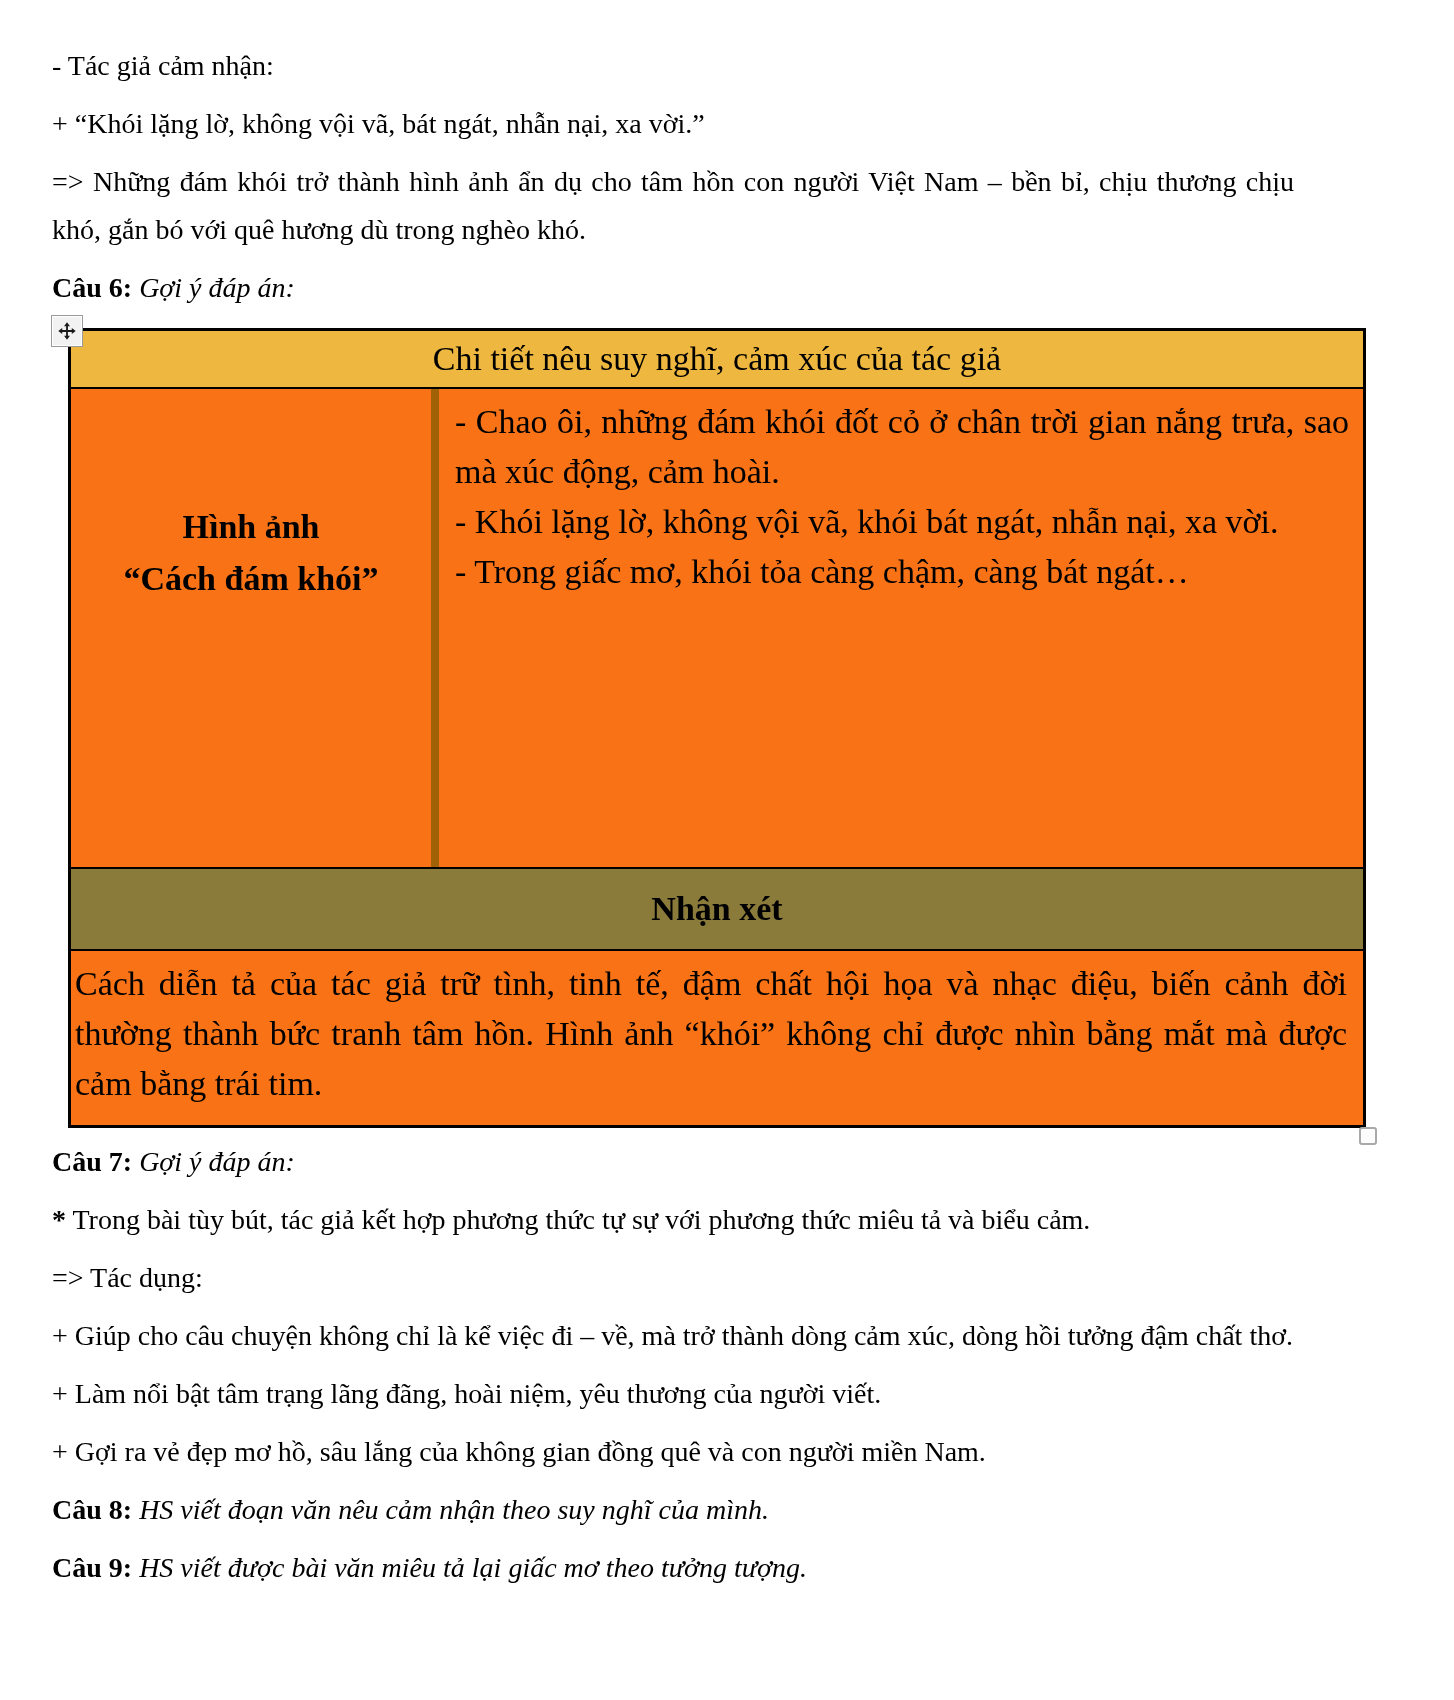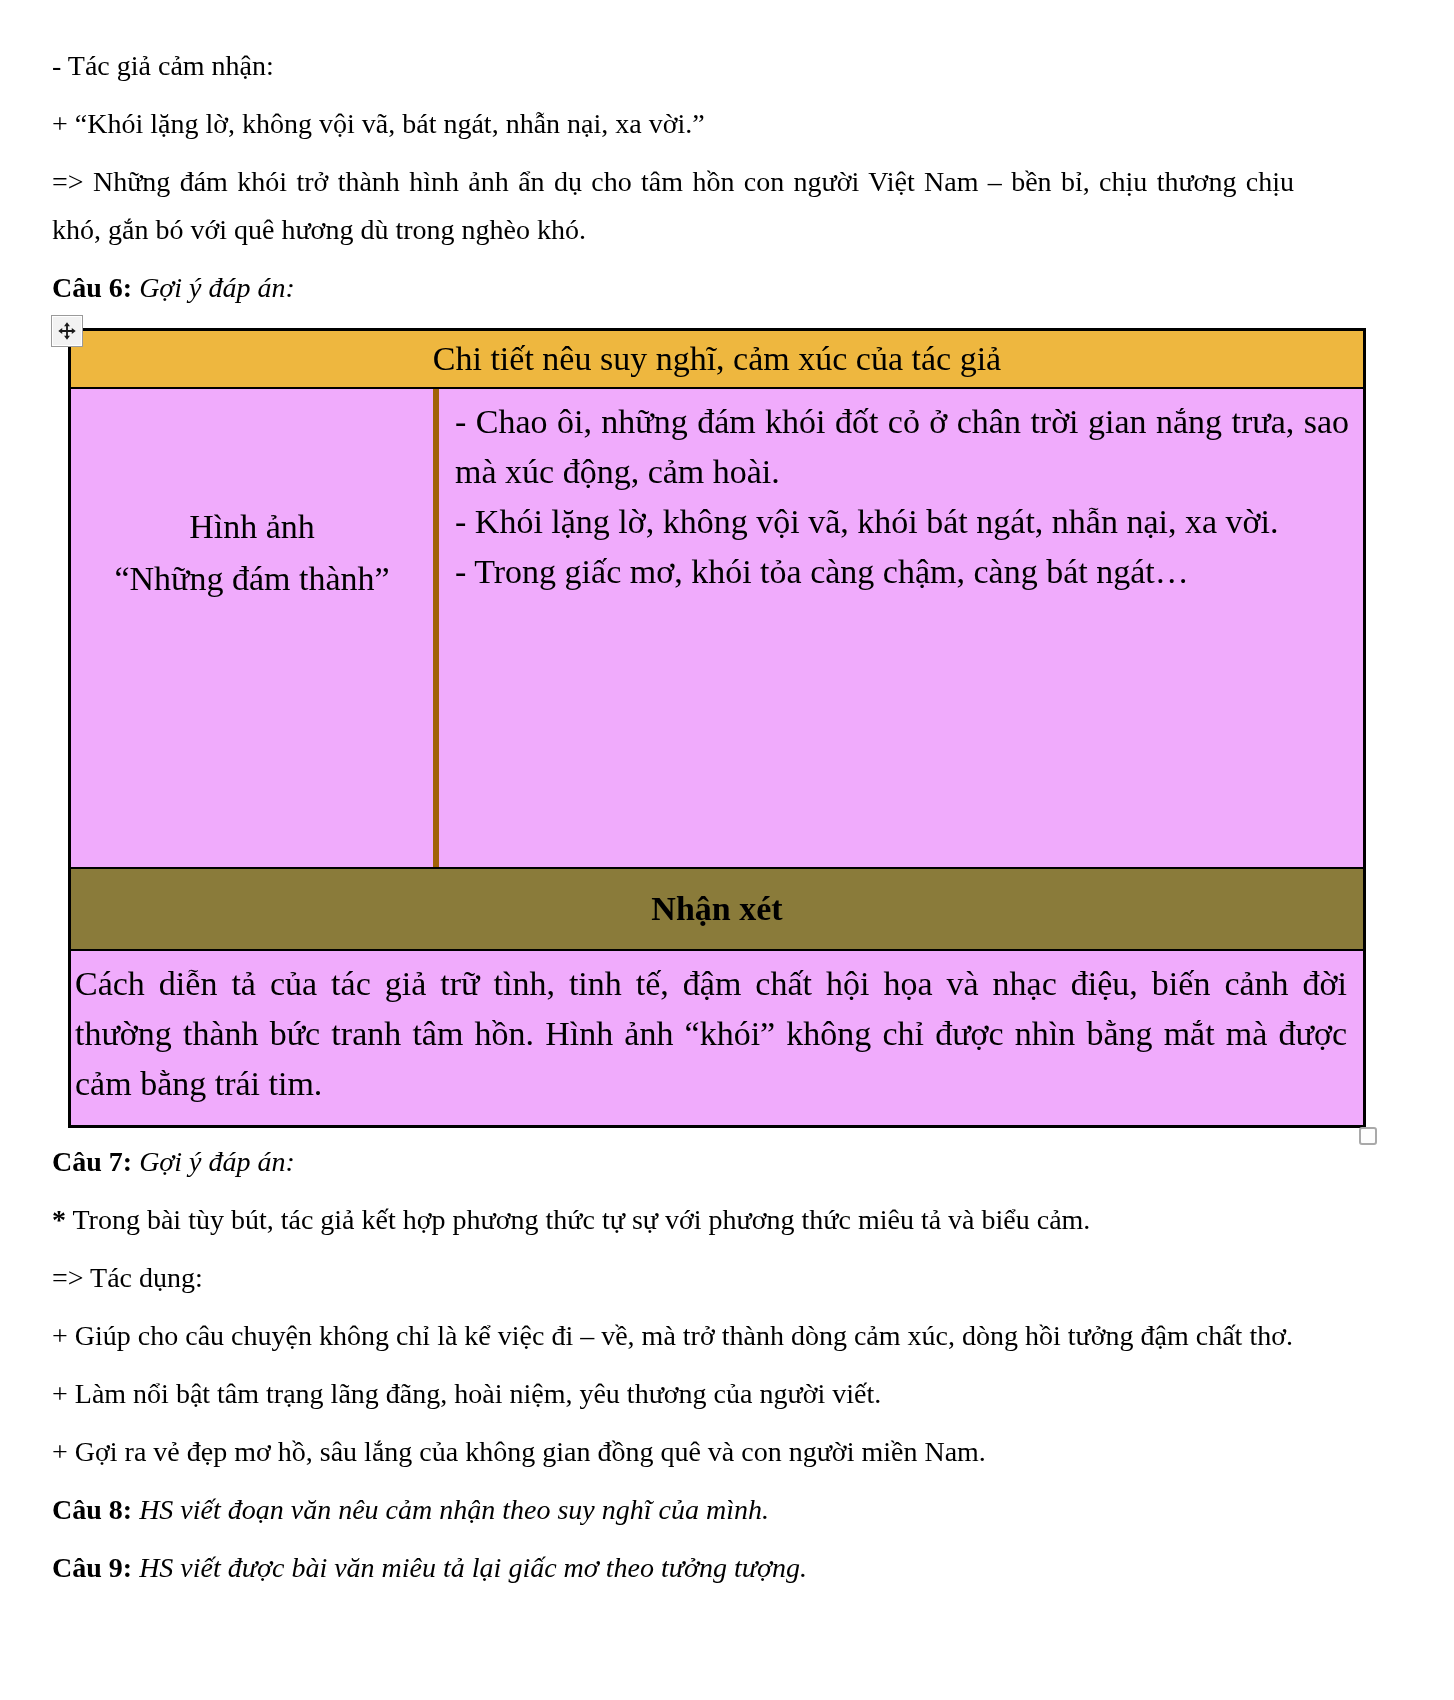--- a/index.html
+++ b/index.html
@@ -34,44 +34,44 @@
   .bold { font-weight: bold; font-style: normal; }
   .ital { font-style: italic; }
 
   
   .doc-table {
     position: relative;
     margin-left: 26px;
     margin-top: 16px;
     width: 1292px;
     border: 3px solid #000;
-    background: #f0abfc;
+    background: #f97316;
   }
   .tbl-header {
     background: var(--gold, #eeb73f);
     border-bottom: 2px solid #000;
     text-align: center;
     font-size: 34px;
     line-height: 52px;
     padding: 2px 0;
   }
   .tbl-main {
     display: grid;
     grid-template-columns: 368px 1fr;
     min-height: 478px;
     border-bottom: 2px solid #000;
   }
   .cell-left {
-    border-right: 6px solid #a16207;
+    border-right: 8px solid #a16207;
     display: flex;
     flex-direction: column;
     justify-content: center;
     align-items: center;
     text-align: center;
-    font-weight: normal;
+    font-weight: bold;
     font-size: 34px;
     line-height: 52px;
     padding-bottom: 150px;
   }
   .cell-right {
     padding: 8px 14px 0 16px;
   }
   .cell-right p {
     margin: 0;
     font-size: 34px;
@@ -145,21 +145,21 @@
         <svg viewBox="0 0 24 24" aria-hidden="true">
           <path d="M12 2.5 L8.8 6.8 H11 V11 H6.8 V8.8 L2.5 12 L6.8 15.2 V13 H11 V17.2 H8.8 L12 21.5 L15.2 17.2 H13 V13 H17.2 V15.2 L21.5 12 L17.2 8.8 V11 H13 V6.8 H15.2 Z" fill="#1a1a1a"></path>
         </svg>
       </div>
 
       <div class="tbl-header">Chi tiết nêu suy nghĩ, cảm xúc của tác giả</div>
 
       <div class="tbl-main">
         <div class="cell-left">
           <div>Hình ảnh</div>
-          <div>“Những đám thành”</div>
+          <div>“Cách đám khói”</div>
         </div>
         <div class="cell-right">
           <p>- Chao ôi, những đám khói đốt cỏ ở chân trời gian nắng trưa, sao mà xúc động, cảm hoài.</p>
           <p>- Khói lặng lờ, không vội vã, khói bát ngát, nhẫn nại, xa vời.</p>
           <p>- Trong giấc mơ, khói tỏa càng chậm, càng bát ngát…</p>
         </div>
       </div>
 
       <div class="tbl-review-header">Nhận xét</div>
       <div class="tbl-review-body">Cách diễn tả của tác giả trữ tình, tinh tế, đậm chất hội họa và nhạc điệu, biến cảnh đời thường thành bức tranh tâm hồn. Hình ảnh “khói” không chỉ được nhìn bằng mắt mà được cảm bằng trái tim.</div>

